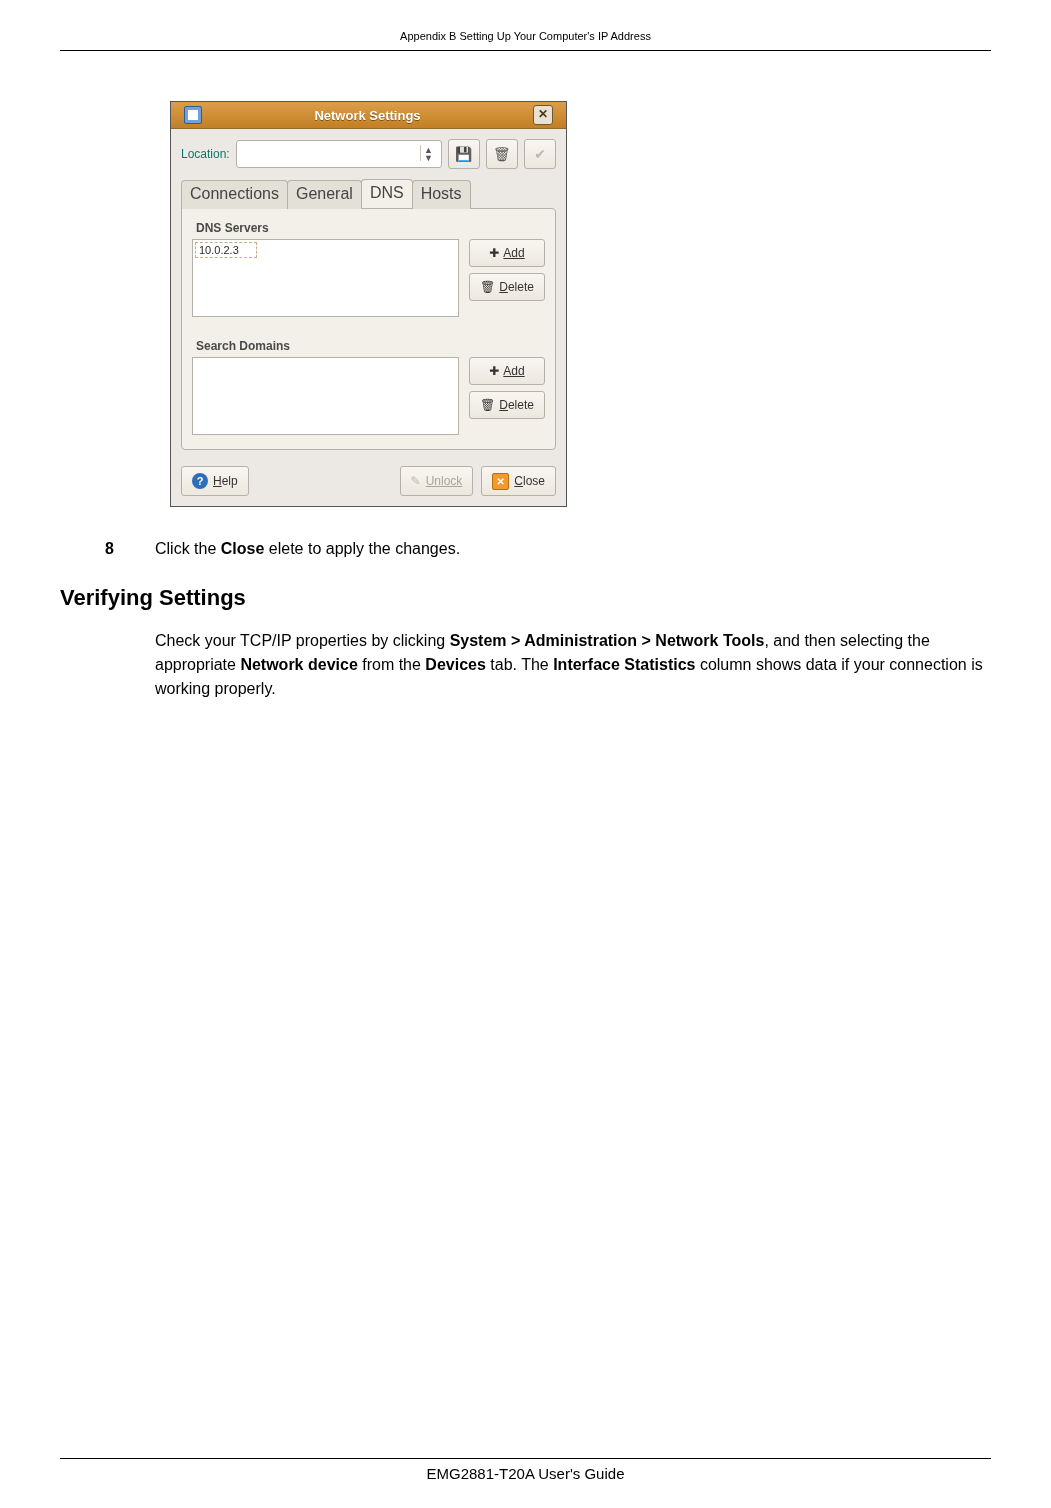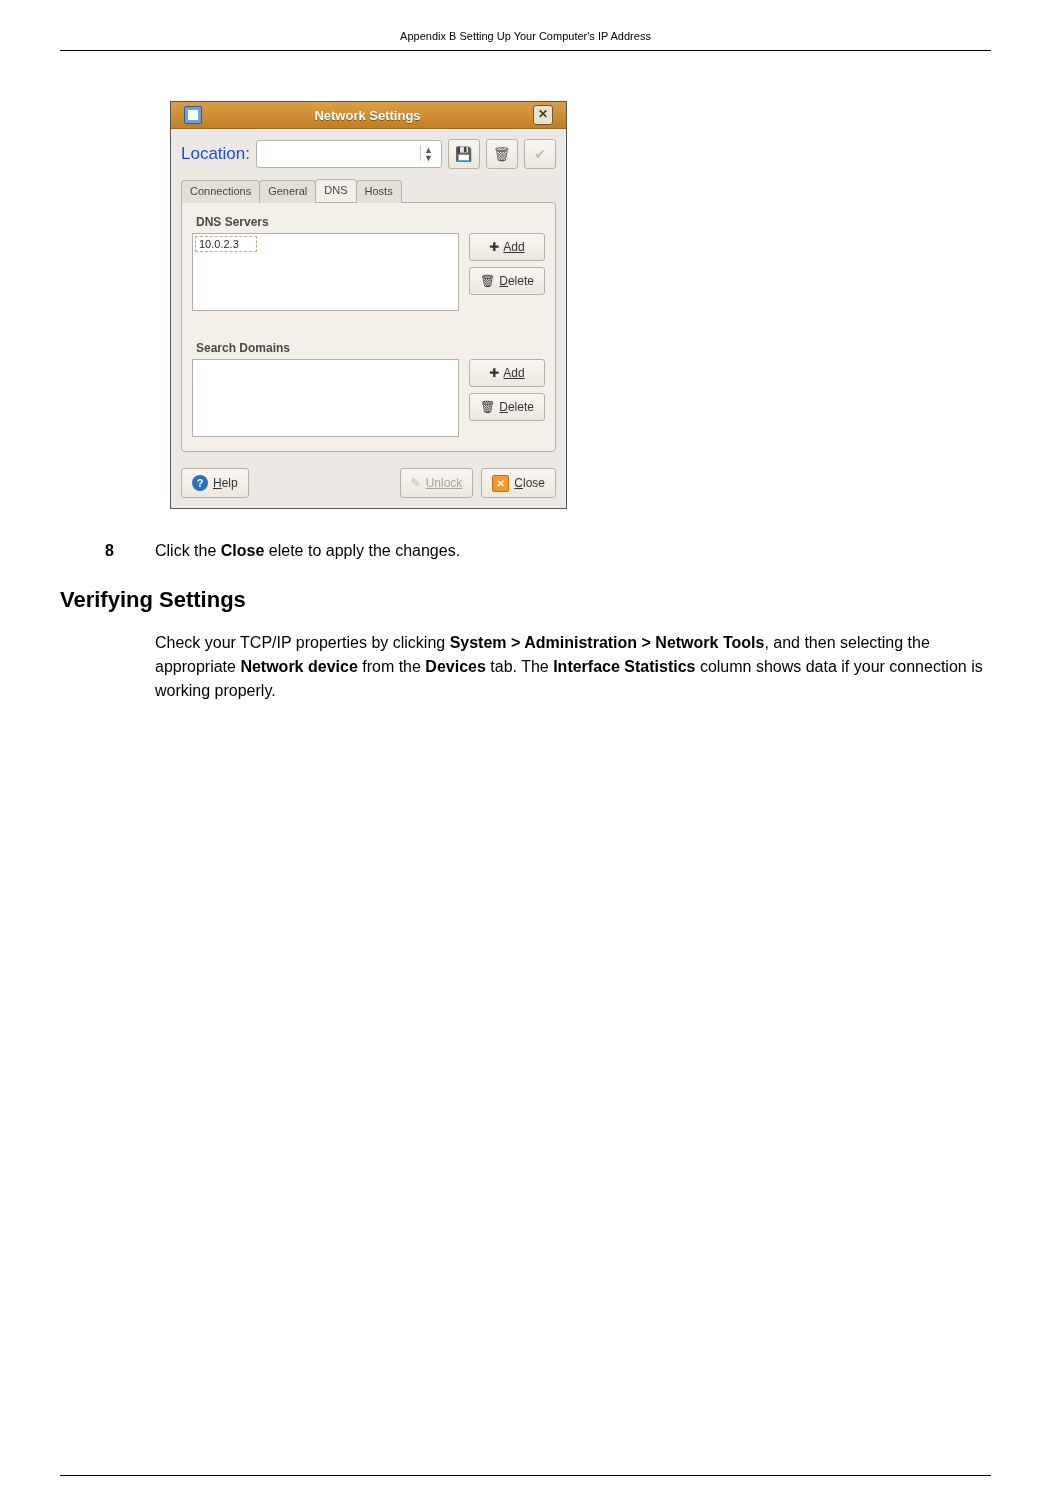--- a/index.html
+++ b/index.html
@@ -72,22 +72,22 @@
     text-align: center;
     font-weight: bold;
   }
   .toolbar-row {
     display: flex;
     align-items: center;
     padding: 10px 10px 6px 10px;
     gap: 6px;
   }
   .loc-label {
-    font-size: 17px;
-    color: #1d4ed8;
+    font-size: 12px;
+    color: #0f766e;
   }
   .loc-select {
     flex: 1;
     height: 26px;
     background: #fff;
     border: 1px solid #b6b1a8;
     border-radius: 3px;
     position: relative;
   }
   .loc-select::after {
@@ -112,21 +112,21 @@
   }
   .tool-btn.disabled { color:#bcb8af; }
   .tabs {
     display: flex;
     padding: 0 10px;
     gap: 0;
     margin-top: 4px;
   }
   .tab {
     padding: 4px 8px 5px 8px;
-    font-size: 11px;
+    font-size: 16px;
     color: #444;
     background: #e3e0d8;
     border: 1px solid #b6b1a8;
     border-bottom: none;
     border-radius: 4px 4px 0 0;
     margin-right: -1px;
     position: relative;
     top: 1px;
   }
   .tab.active {
@@ -303,21 +303,21 @@
               <span class="ic">✚</span>
               <span class="underline">Add</span>
             </div>
             <div class="gnome-btn">
               <span class="ic">🗑</span>
               <span><span class="underline">D</span><span></span>elete</span>
             </div>
           </div>
         </div>
 
-        <div class="group-label" style="margin-top:30px">Search Domains</div>
+        <div class="group-label" style="margin-top:22px">Search Domains</div>
         <div class="group-row">
           <div class="listbox"></div>
           <div class="side-buttons">
             <div class="gnome-btn">
               <span class="ic">✚</span>
               <span class="underline">Add</span>
             </div>
             <div class="gnome-btn">
               <span class="ic">🗑</span>
               <span><span class="underline">D</span>elete</span>
@@ -349,15 +349,16 @@
   </p>
 
   <h2 class="section-heading">Verifying Settings</h2>
 
   <p class="body-para">
     <span>Check your TCP/IP properties by clicking </span><span class="bold">System &gt; Administration &gt; Network Tools</span><span>, and then selecting the appropriate </span><span class="bold">Network device</span><span> from the </span><span class="bold">Devices</span><span> tab. The </span><span class="bold">Interface Statistics</span><span> column shows data if your connection is working properly.</span>
   </p>
 
   <div class="footer">
     <hr class="hr2">
+    <div class="footer-title">EMG2881-T20A User's Guide</div>
   </div>
 
 </div>
 
 </body></html>

